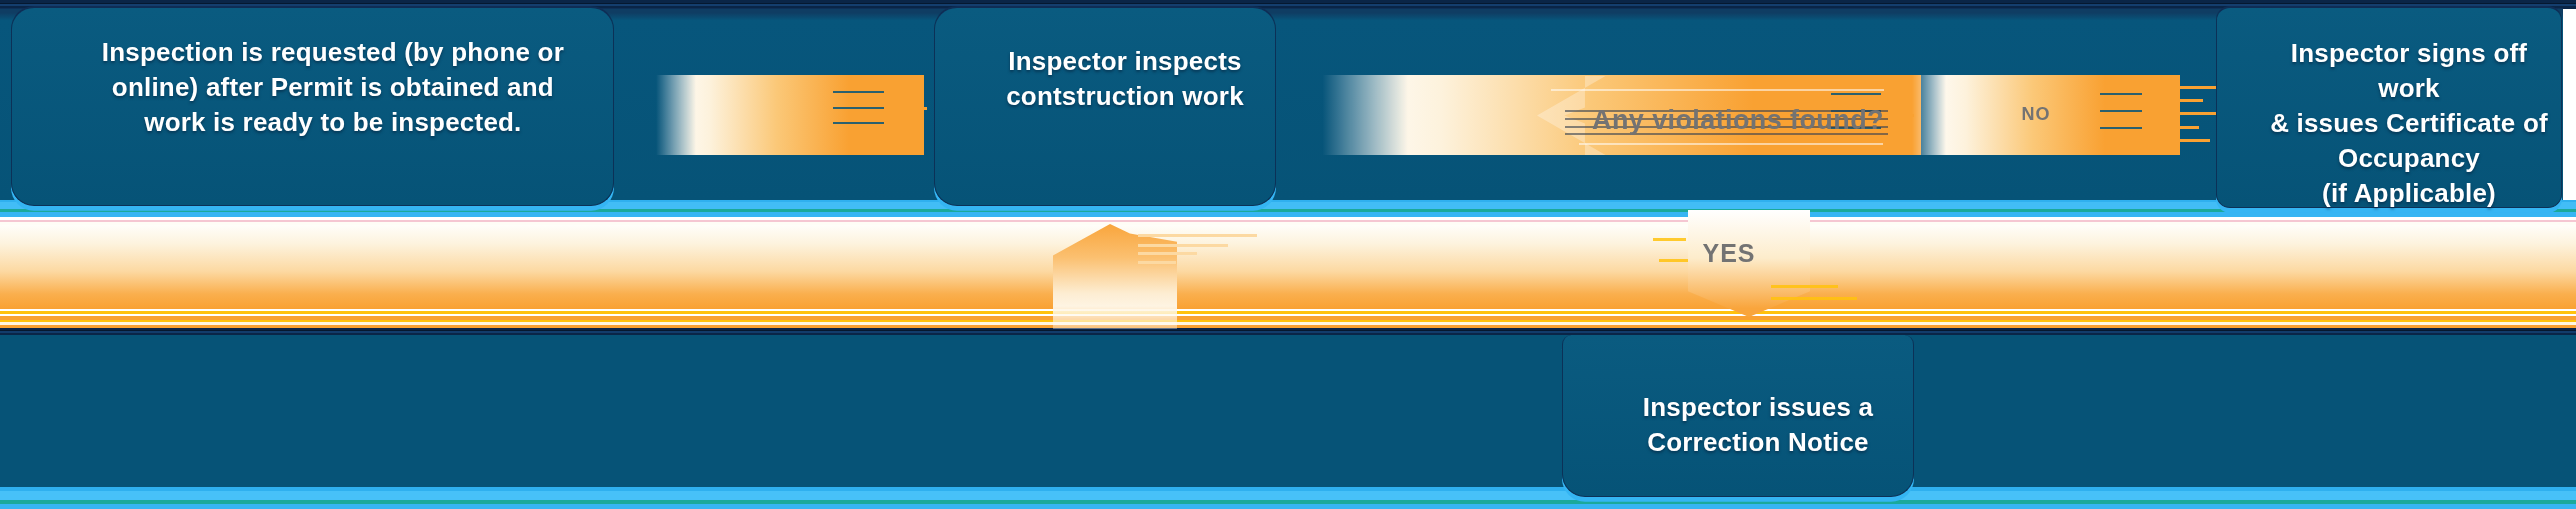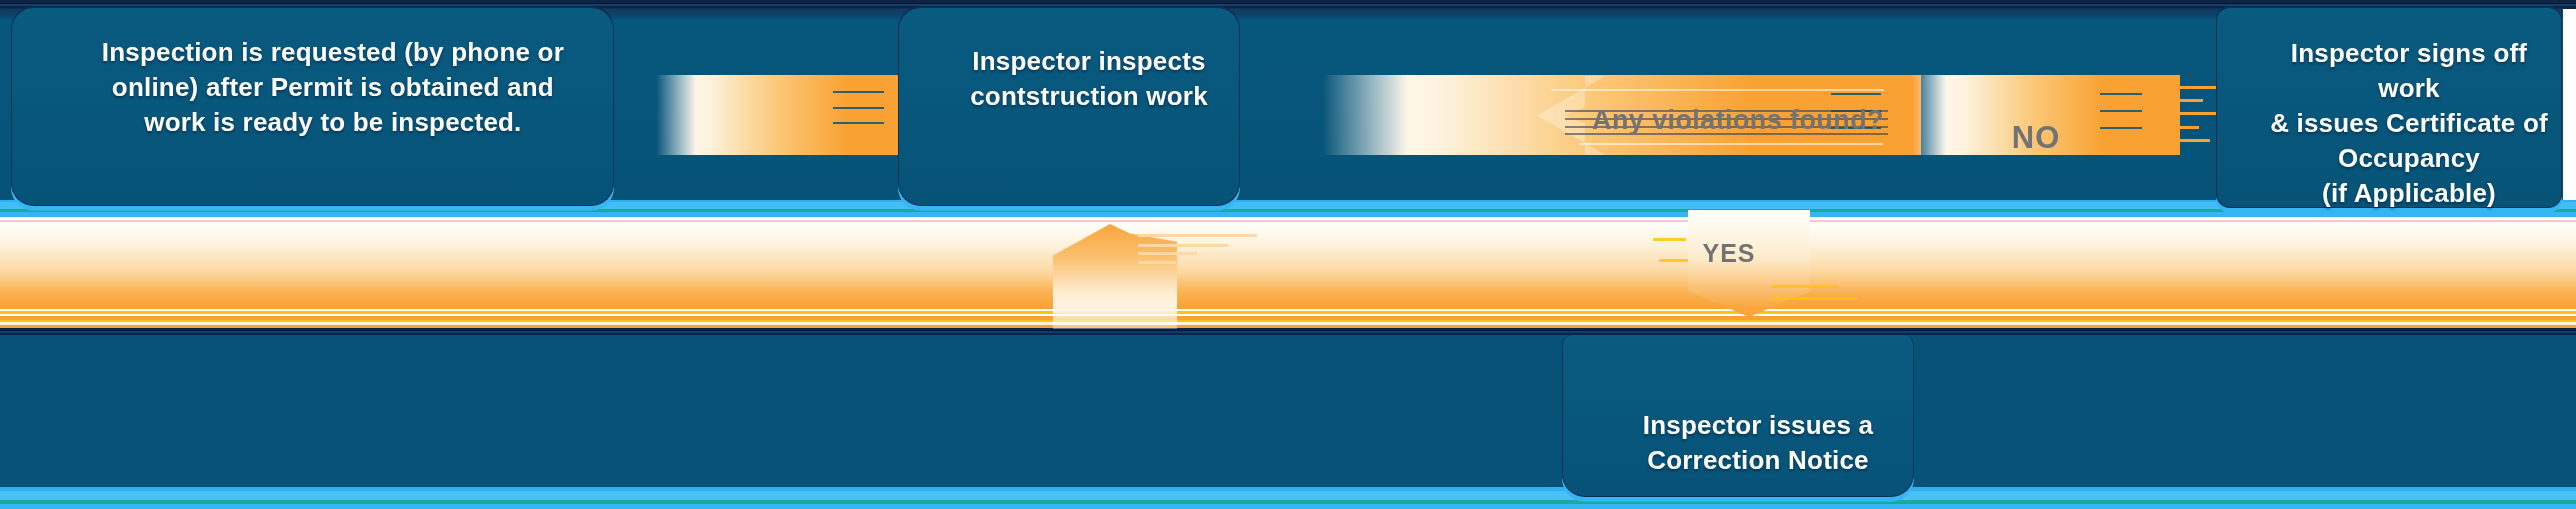--- a/index.html
+++ b/index.html
@@ -33,41 +33,41 @@
     border:1.9px solid #0c3157;border-top:2.9px solid #0f2d55;
     border-radius:23px;box-shadow:0 4.8px 0 0 #35b5f3;
     display:flex;flex-direction:column;align-items:center;z-index:6;
   }
   .node-label{
     color:#ffffff;font-weight:bold;font-size:26px;line-height:35px;
     text-align:center;white-space:pre-line;letter-spacing:0.2px;
     text-shadow:0 1.9px 2.9px rgba(5,30,55,.55);
   }
   .node-request{left:11.4px;top:5.7px;width:603px;height:200px;padding-top:27px;}
-  .node-inspect{left:898px;top:5.7px;width:342px;height:200px;padding-top:36px;}
+  .node-inspect{left:934px;top:5.7px;width:342px;height:200px;padding-top:36px;}
   .node-signoff{left:2216px;top:5.7px;width:346px;height:202px;padding-top:28.5px;border-radius:14px;}
   .node-correct{left:918px;top:335px;width:352px;height:164px;padding-top:57px;border-radius:9.5px 9.5px 23px 23px;border-top:none;}
-  .node-notice{left:1562px;top:335px;width:352px;height:162px;padding-top:55px;border-radius:9.5px 9.5px 23px 23px;border-top:none;justify-content:center;}
+  .node-notice{left:1562px;top:335px;width:352px;height:162px;padding-top:55px;border-radius:9.5px 9.5px 23px 23px;border-top:none;}
   
   .h-arrow{height:80px;top:75px;z-index:4;
     background:linear-gradient(90deg,#ffffff 3%,#fdf2dc 20%,#fbc878 45%,#f9a132 72%,#f9a132 100%);}
   .arrow-1{left:656px;width:228px;
     -webkit-mask-image:linear-gradient(90deg,transparent,#000 40px);
             mask-image:linear-gradient(90deg,transparent,#000 40px);}
   .arrow-2a{left:1322px;width:559px;
     -webkit-mask-image:linear-gradient(90deg,transparent,#000 86px);
             mask-image:linear-gradient(90deg,transparent,#000 86px);}
   .arrow-2b{left:1912px;width:228px;
     -webkit-mask-image:linear-gradient(90deg,transparent,#000 34px);
             mask-image:linear-gradient(90deg,transparent,#000 34px);}
   .arrow-2b-tip{left:2140px;top:75px;width:0;height:0;z-index:4;
     border-left:40px solid #f9a132;border-top:40px solid transparent;border-bottom:40px solid transparent;}
   .slate-label{position:absolute;color:#737373;font-weight:bold;text-align:center;z-index:7;}
   .label-question{left:1581px;top:105px;width:314px;font-size:27px;letter-spacing:0.4px;}
-  .label-no{left:1979px;top:120px;width:114px;font-size:31px;letter-spacing:1px;}
+  .label-no{left:1979px;top:104px;width:114px;font-size:18px;letter-spacing:1px;}
   .label-yes{left:1689px;top:239px;width:80px;font-size:25px;letter-spacing:1px;}
   
   .arrow-return-up{left:1053px;top:224px;width:84px;height:105px;z-index:5;
     background:linear-gradient(180deg,#f9a53c 0%,#fbc070 32%,#fdedd2 66%,#fffdf8 94%);
     clip-path:polygon(0% 30%,46% 0%,62% 9%,100% 17%,100% 100%,0% 100%);
     -webkit-mask-image:linear-gradient(180deg,#000 78%,rgba(0,0,0,.35) 100%);
             mask-image:linear-gradient(180deg,#000 78%,rgba(0,0,0,.35) 100%);}
   
   .arrow-yes-down{left:1688px;top:210px;width:82px;height:107px;z-index:5;
     background:linear-gradient(180deg,#ffffff 0%,#fdeccb 45%,#f9a53c 92%);

